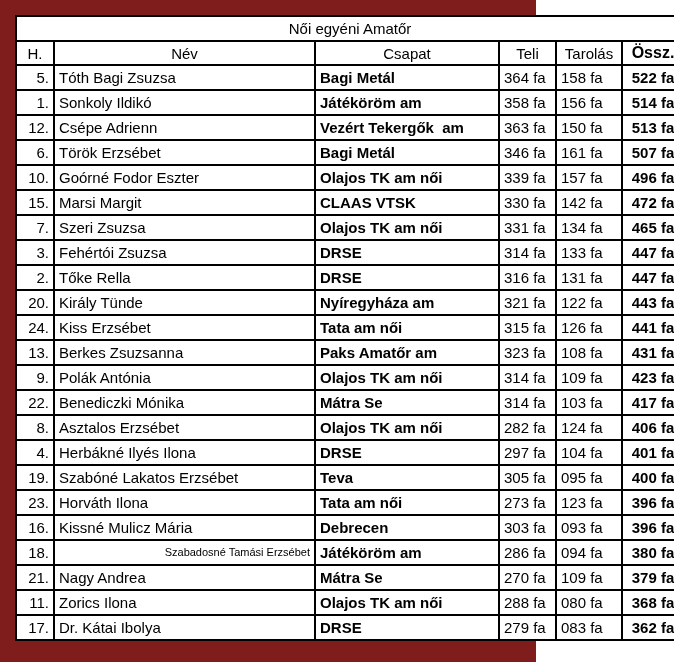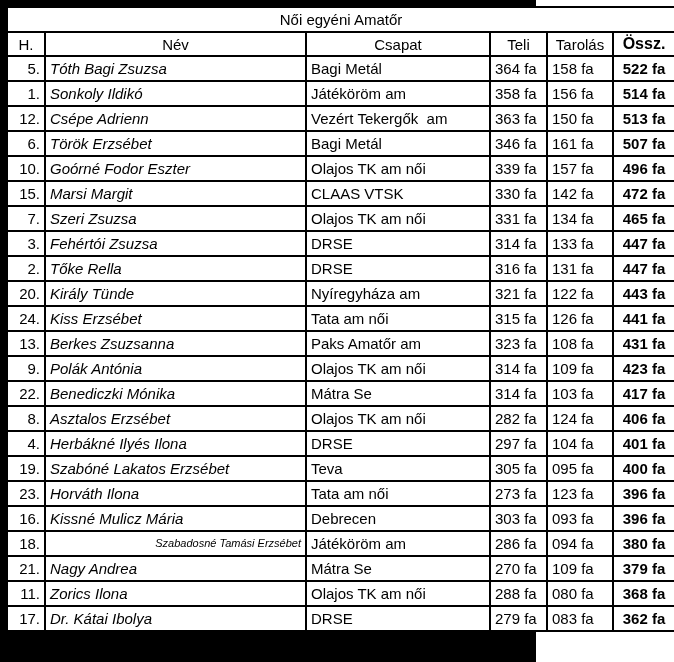--- a/index.html
+++ b/index.html
@@ -6,22 +6,22 @@
   html, body {
     margin: 0;
     padding: 0;
     background: #ffffff;
     font-family: "Liberation Sans", sans-serif;
     color: #000000;
   }
   .sheet {
     width: 536px;
     height: 662px;
-    padding: 6px;
-    background: #000000;
+    padding: 15px;
+    background: #7f1d1d;
   }
   table.results {
     border-collapse: collapse;
     table-layout: fixed;
     width: 668px;
   }
   table.results th,
   table.results td {
     border: 2px solid #000000;
     padding: 0 4px;
@@ -44,22 +44,22 @@
     text-align: center;
     font-weight: normal;
     height: 24px;
   }
   thead th.col-head.col-ossz {
     font-weight: bold;
     font-size: 16px;
     border-radius: 6px;
   }
   td.col-rank   { text-align: right; padding-right: 5px; }
-  td.col-name   { text-align: left; font-style: italic; }
-  td.col-team   { text-align: left; }
+  td.col-name   { text-align: left; }
+  td.col-team   { text-align: left; font-weight: bold; }
   td.col-teli   { padding-right: 4px; }
   td.col-tarolas{ padding-right: 4px; }
   td.col-ossz   { text-align: center; padding-right: 4px; font-weight: bold; font-size: 16px; }
   td.col-name.large { font-size: 11px; text-align: right; }
 </style>
 </head>
 <body>
 
 <div class="sheet">
   <table class="results">

